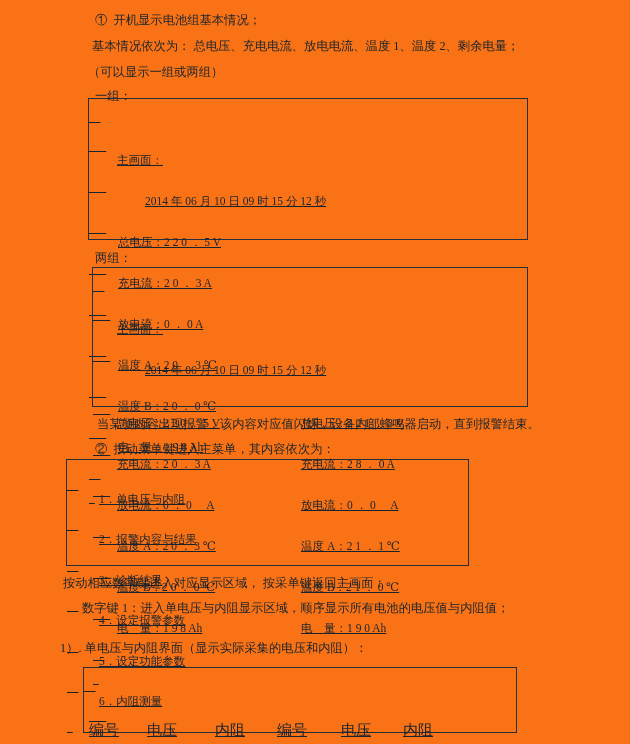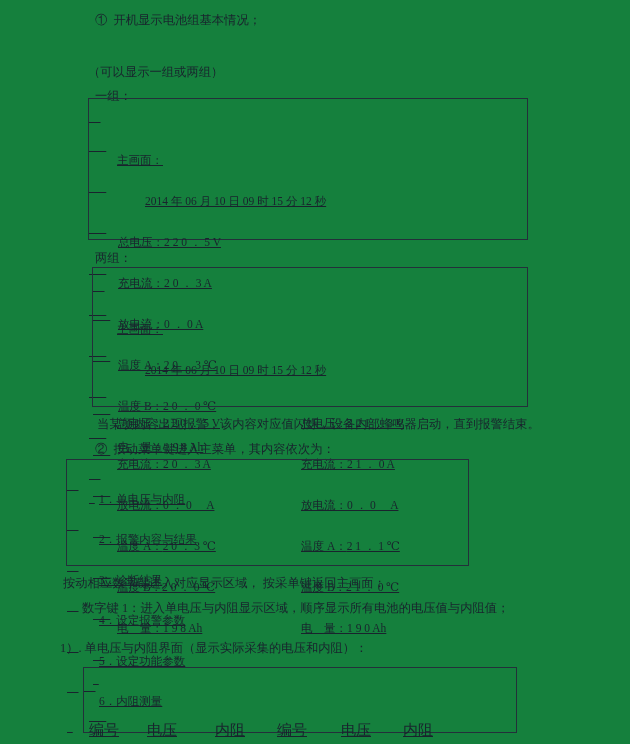--- a/index.html
+++ b/index.html
@@ -2,21 +2,21 @@
 <html><head>
 <meta charset="utf-8">
 <style>
   html,body{margin:0;padding:0;}
   body{
     width:630px;height:744px;
     background:#d8e8f0;
     font-family:"Liberation Serif","DejaVu Serif",serif;
     color:#19232d;
   }
-  .page{position:relative;width:630px;height:744px;overflow:hidden;background:#15803d;}
+  .page{position:relative;width:630px;height:744px;overflow:hidden;background:#f97316;}
   .abs{position:absolute;white-space:pre;}
   .body-text{font-size:12.3px;line-height:17px;}
   .box{
     border:1px solid #23303a;
     background:transparent;
     box-sizing:border-box;
     font-size:11.5px;
     text-decoration:underline;
   }
   .bx-inner{padding-top:5px;}
@@ -42,20 +42,21 @@
   .grid-row span{white-space:pre;}
   .tbl-inner{padding:6px 0 0 5px;}
 </style>
 </head>
 <body>
 
 <div class="page">
 
   <div class="abs body-text" style="left:95px;top:12px">①  开机显示电池组基本情况；</div>
 
+  <div class="abs body-text" style="left:92px;top:38px">基本情况依次为： 总电压、充电电流、放电电流、温度 1、温度 2、剩余电量；</div>
 
   <div class="abs body-text" style="left:88px;top:64px">（可以显示一组或两组）</div>
 
   <div class="abs body-text" style="left:95px;top:88px">一组：</div>
 
   <div class="abs box b1" style="left:88px;top:98px;width:440px;height:142px">
     <div class="bx-inner">
       <div class="bx-line bx-title">主画面：</div>
       <div class="bx-line bx-date">2014 年 06 月 10 日 09 时 15 分 12 秒</div>
       <div class="brow">
@@ -102,21 +103,21 @@
           <span class="val">2 2 1 ． 3 V</span>
         </span>
       </div>
       <div class="trow">
         <span class="cell-l">
           <span class="lbl">充电流：</span>
           <span class="val">2 0 ． 3 A</span>
         </span>
         <span class="cell-r">
           <span class="lbl">充电流：</span>
-          <span class="val">2 1 ． 0 A</span>
+          <span class="val">2 8 ． 0 A</span>
         </span>
       </div>
       <div class="trow">
         <span class="cell-l">
           <span class="lbl">放电流：</span>
           <span class="val">0 ． 0 　A</span>
         </span>
         <span class="cell-r">
           <span class="lbl">放电流：</span>
           <span class="val">0 ． 0 　A</span>

